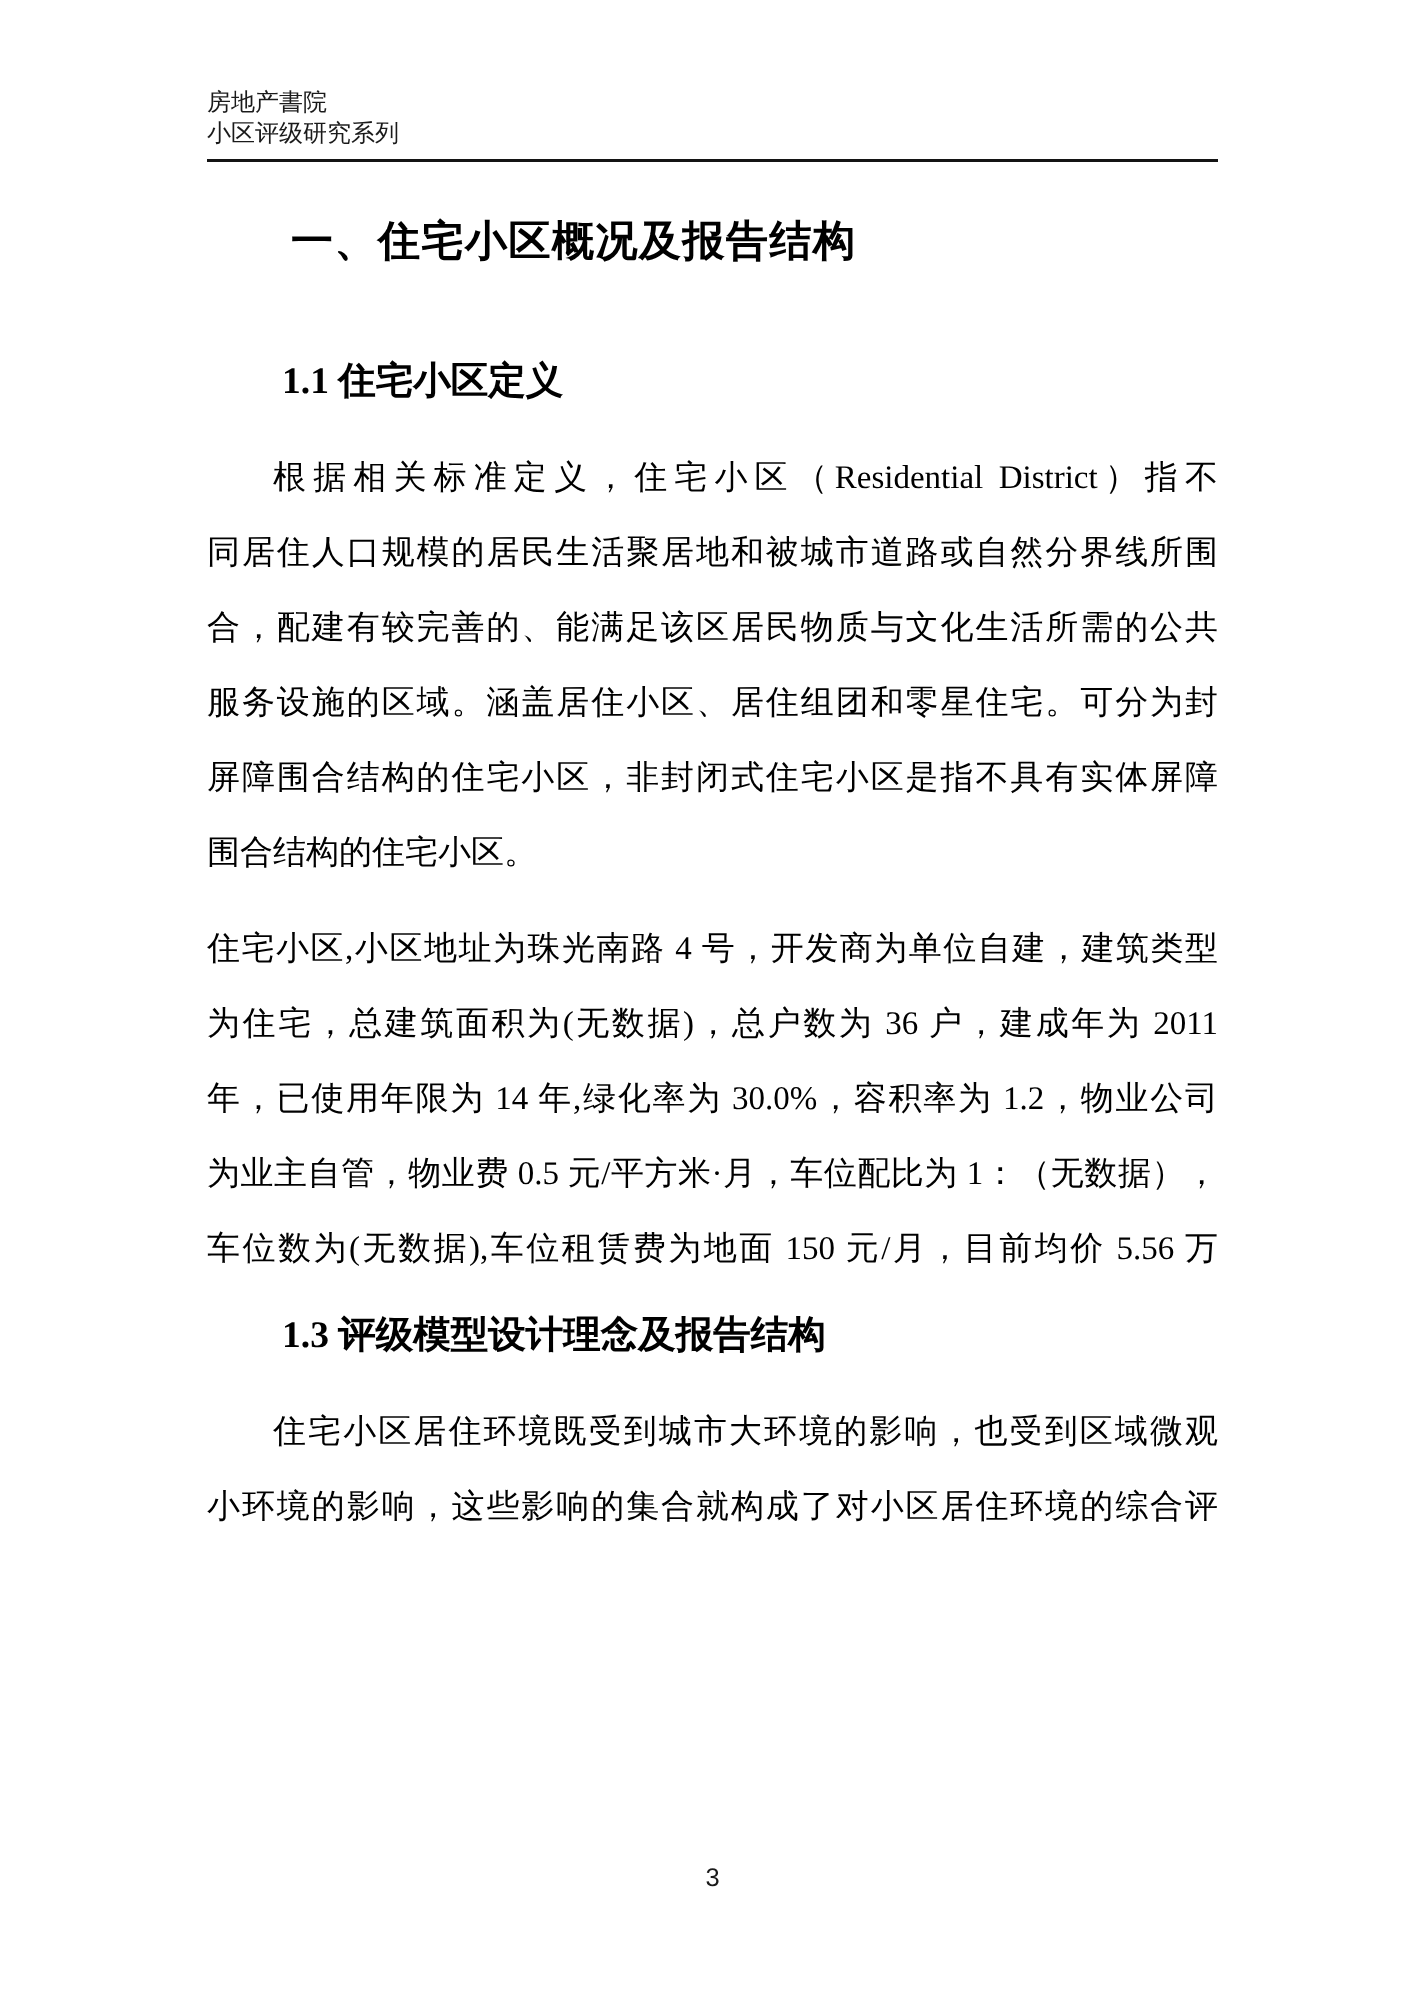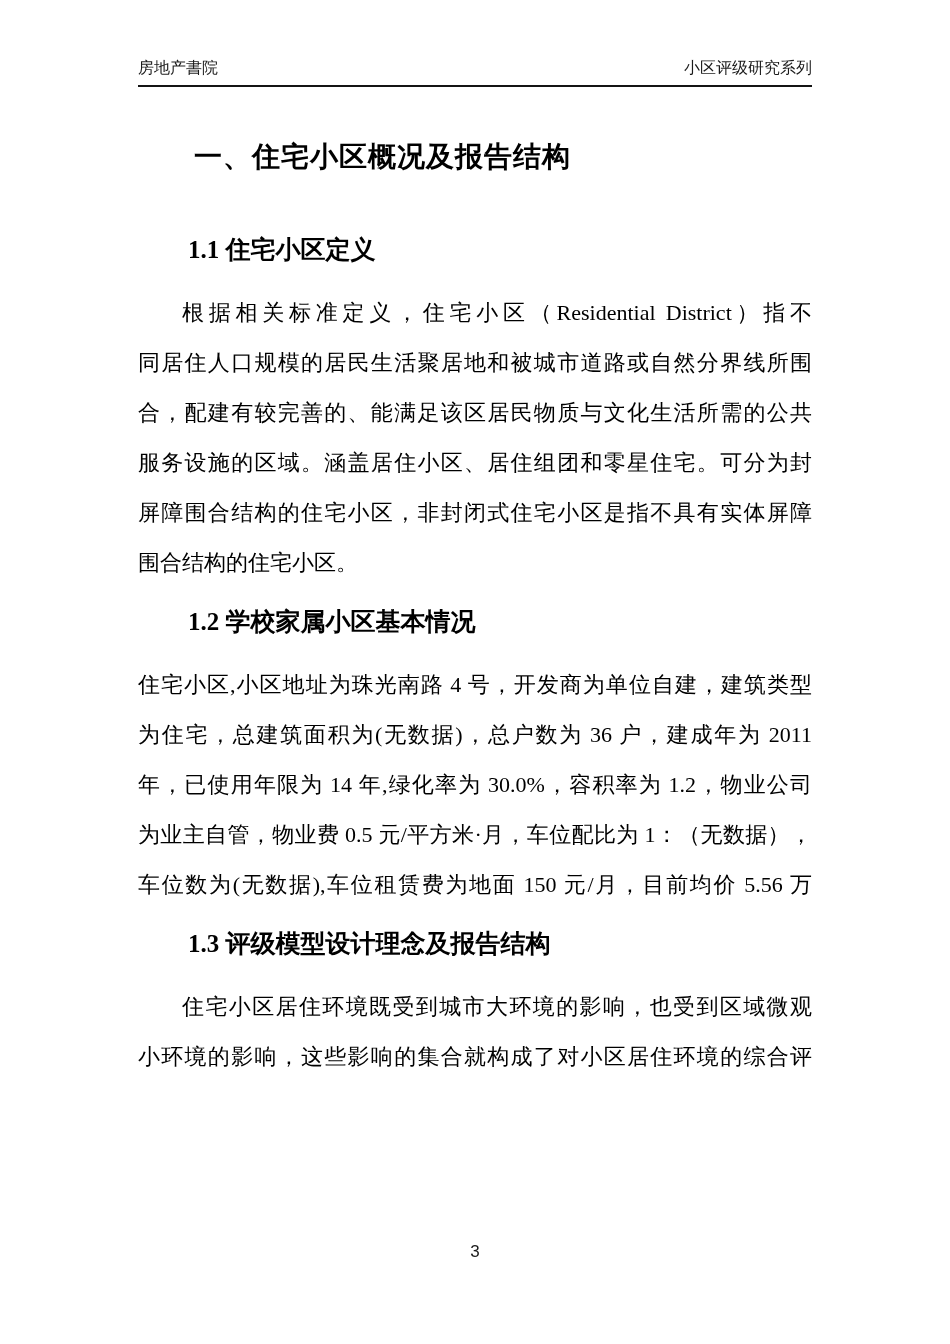--- a/index.html
+++ b/index.html
@@ -10,30 +10,30 @@
     margin: 0 auto;
     background: #ffffff;
     box-sizing: border-box;
     padding: 0 138px;
     color: #000000;
     font-family: "Liberation Serif", "DejaVu Serif", serif;
   }
   .header {
     display: flex;
     justify-content: space-between;
-    align-items: flex-end;
     padding-top: 58px;
     padding-bottom: 6px;
     border-bottom: 2px solid #141414;
     font-family: "Liberation Sans", "DejaVu Sans", sans-serif;
     font-size: 16px;
     color: #1a1a1a;
+    flex-direction: column;
   }
   .doc-title {
-    margin: 52px 0 0 0;
+    margin: 36px 0 0 0;
     font-size: 28px;
     font-weight: bold;
     line-height: 36px;
     text-indent: 2em;
     letter-spacing: 1px;
   }
   .sec-heading {
     margin: 18px 0 22px 0;
     font-size: 25px;
     font-weight: bold;
@@ -78,21 +78,20 @@
   <div class="sec-heading first-heading">1.1 住宅小区定义</div>
   <div class="para">
     <div class="line first">根据相关标准定义，住宅小区（Residential District）指不</div>
     <div class="line">同居住人口规模的居民生活聚居地和被城市道路或自然分界线所围</div>
     <div class="line">合，配建有较完善的、能满足该区居民物质与文化生活所需的公共</div>
     <div class="line">服务设施的区域。涵盖居住小区、居住组团和零星住宅。可分为封</div>
     <div class="line">屏障围合结构的住宅小区，非封闭式住宅小区是指不具有实体屏障</div>
     <div class="line last">围合结构的住宅小区。</div>
   </div>
 
-  <div class="sec-heading">1.2 学校家属小区基本情况</div>
   <div class="para">
     <div class="line">住宅小区,小区地址为珠光南路 4 号，开发商为单位自建，建筑类型</div>
     <div class="line">为住宅，总建筑面积为(无数据)，总户数为 36 户，建成年为 2011</div>
     <div class="line">年，已使用年限为 14 年,绿化率为 30.0%，容积率为 1.2，物业公司</div>
     <div class="line">为业主自管，物业费 0.5 元/平方米·月，车位配比为 1：（无数据），</div>
     <div class="line">车位数为(无数据),车位租赁费为地面 150 元/月，目前均价 5.56 万</div>
   </div>
 
   <div class="sec-heading">1.3 评级模型设计理念及报告结构</div>
   <div class="para">

